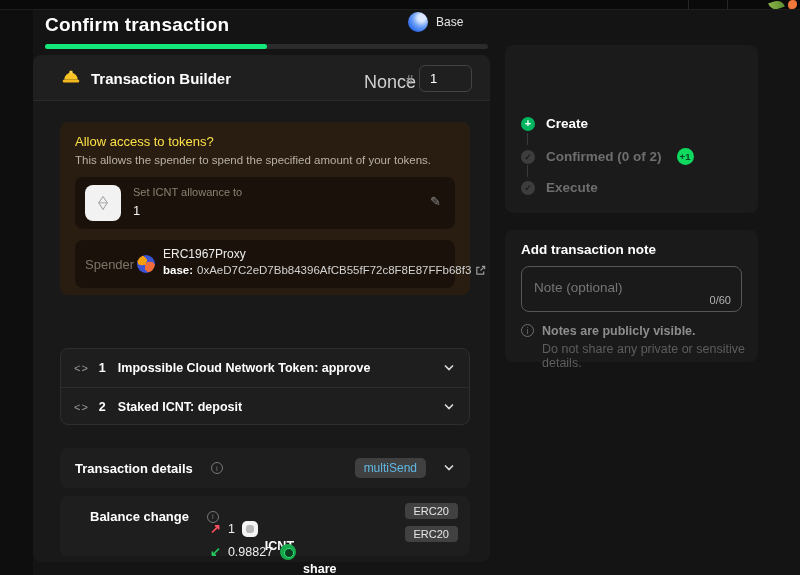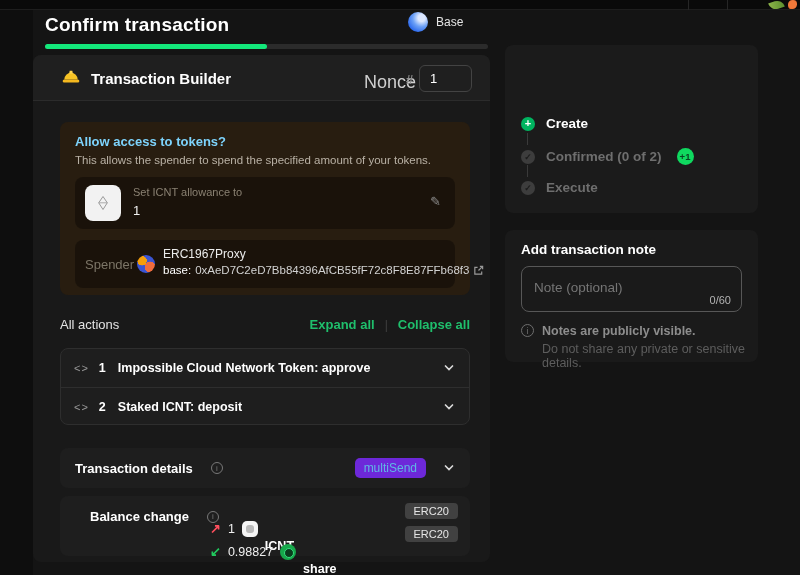--- a/index.html
+++ b/index.html
@@ -40,39 +40,39 @@
   .builder-title { position:absolute; left:58px; top:15px; font-size:15px; font-weight:bold; color:#fff; }
   .nonce-label { position:absolute; left:331px; top:17px; font-size:18px; color:#cfcfcf; }
   .nonce-hash { position:absolute; left:373px; top:17px; font-size:13px; color:#8f8f8f; font-weight:bold; }
   .nonce-input { position:absolute; left:386px; top:10px; width:53px; height:27px;
                  background:transparent; border:1px solid #434343; border-radius:6px;
                  color:#fff; font-size:13px; padding:0 10px; font-family:"Liberation Sans",sans-serif; }
 
   
   .warnbox { position:absolute; left:27px; top:67px; width:410px; height:173px;
              background:var(--warning-bg,#281d10); border-radius:8px; padding:12px 15px; }
-  .warn-title { font-size:13px; font-weight:bold; color:#7dd3fc; }
+  .warn-title { font-size:13px; font-weight:normal; color:#fde047; }
   .warn-desc { font-size:11.5px; color:#b9b1a5; margin-top:5px; }
   .warn-inner { position:relative; background:rgba(0,0,0,.35); border-radius:8px; margin-top:11px; }
   .inner-allow { height:52px; }
   .inner-spender { height:48px; }
   .token-square { position:absolute; left:10px; top:8px; width:36px; height:36px; background:#f2f2f2;
                   border-radius:8px; display:flex; align-items:center; justify-content:center; }
   .allow-label { position:absolute; left:58px; top:9px; font-size:11px; color:#8a8172; }
   .allow-value { position:absolute; left:58px; top:26px; font-size:13px; color:#f0f0f0; }
   .pencil { position:absolute; right:14px; top:17px; font-size:13px; color:#8c8c8c; cursor:pointer; }
   .spender-label { position:absolute; left:10px; top:17px; font-size:13px; color:#7c7567; }
   .identicon { position:absolute; left:62px; top:15px; width:18px; height:18px; border-radius:50%;
                background: radial-gradient(circle at 28% 32%, #f59e0b 0 26%, transparent 27%),
                            radial-gradient(circle at 72% 66%, #ef6c3f 0 30%, transparent 31%),
                            #3b55d4; }
   .spender-name { position:absolute; left:88px; top:7px; font-size:12px; color:#ececec; }
   .spender-addr { position:absolute; left:88px; top:24px; font-size:11.5px; color:#d2d2d2;
                   white-space:nowrap; display:flex; align-items:center; gap:4px; }
-  .addr-prefix { font-weight:normal; color:#ffffff; }
+  .addr-prefix { font-weight:bold; color:#ffffff; }
 
   
   .actions-head { position:absolute; left:27px; top:262px; width:410px; display:flex;
                   justify-content:space-between; align-items:center; }
   .actions-title { font-size:13px; color:#e3e3e3; }
   .actions-links { display:flex; align-items:center; gap:10px; }
   .green-link { font-size:13px; font-weight:bold; color:var(--link,#1fbf6c); cursor:pointer; }
   .link-sep { color:#3f3f3f; font-size:12px; }
 
   .actions-list { position:absolute; left:27px; top:293px; width:410px; height:77px;
@@ -86,21 +86,21 @@
 
   
   .details-card { position:absolute; left:27px; top:393px; width:410px; height:40px;
                   background:#1e1e1e; border-radius:8px; display:flex; align-items:center; }
   .card-label { margin-left:15px; font-size:13px; font-weight:bold; color:#fff;
                 display:flex; align-items:center; gap:18px; }
   .info-ic { width:12px; height:12px; border:1px solid #787878; border-radius:50%;
              color:#787878; font-size:8px; font-weight:normal; display:inline-flex;
              align-items:center; justify-content:center; cursor:pointer; }
   .multisend { position:absolute; right:44px; padding:3px 9px; border-radius:5px;
-               background:#6d28d9; color:var(--multisend,#5fb8e4); font-size:12px; }
+               background:#404040; color:var(--multisend,#5fb8e4); font-size:12px; }
   .details-chevron { position:absolute; right:15px; top:14px; }
 
   .balance-card { position:absolute; left:27px; top:441px; width:410px; height:60px;
                   background:#1e1e1e; border-radius:8px; }
   .balance-label { position:absolute; left:15px; top:13px;text-align:right; }
   .bal-row { position:absolute; left:150px; display:flex; align-items:center; gap:7px; }
   .bal-row-0 { top:8px; } .bal-row-1 { top:31px; }
   .bal-arrow-out { color:var(--danger,#ff4f5e); font-size:13px; font-weight:bold; }
   .bal-arrow-in { color:var(--token-green,#21c95e); font-size:13px; font-weight:bold; }
   .bal-amount { font-size:12.5px; color:#f0f0f0; }
@@ -219,28 +219,20 @@
             <svg width="11" height="11" viewBox="0 0 12 12" fill="none" stroke="#9a9a9a" stroke-width="1.3">
               <path d="M5 2.5H2v7.5h7.5V7"></path>
                 <path d="M7.5 1.5h3v3"></path>
                 <path d="M10.5 1.5L6 6"></path>
             </svg>
           </span>
         </span>
       </div>
     </div>
 
-    <div class="actions-head">
-      <span class="actions-title">All actions</span>
-      <span class="actions-links">
-        <span class="green-link">Expand all</span>
-        <span class="link-sep">|</span>
-        <span class="green-link">Collapse all</span>
-      </span>
-    </div>
 
     <div class="actions-list">
       <div class="action-row">
         <span class="code-ic">&lt;&gt;</span>
         <span class="action-index">1</span>
         <span class="action-label">Impossible Cloud Network Token: approve</span>
         <span class="row-chevron">
           <svg width="12" height="12" viewBox="0 0 12 12">
               <path d="M2.5 4l3.5 3.5L9.5 4" stroke="#d8d8d8" stroke-width="1.7" fill="none" stroke-linecap="round"></path>
             </svg>

